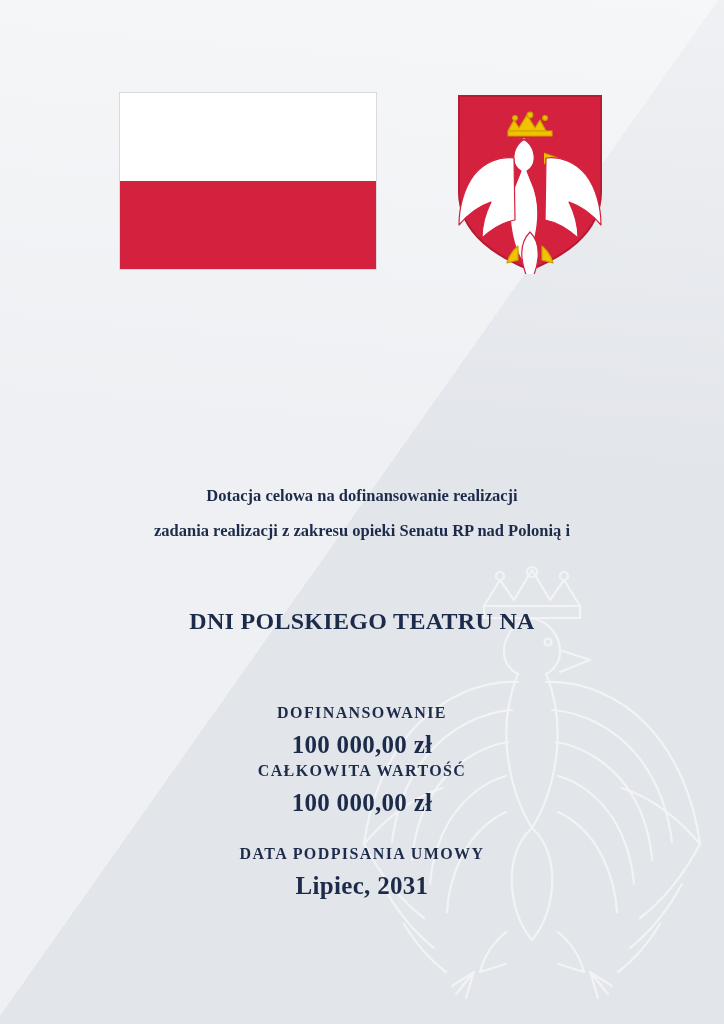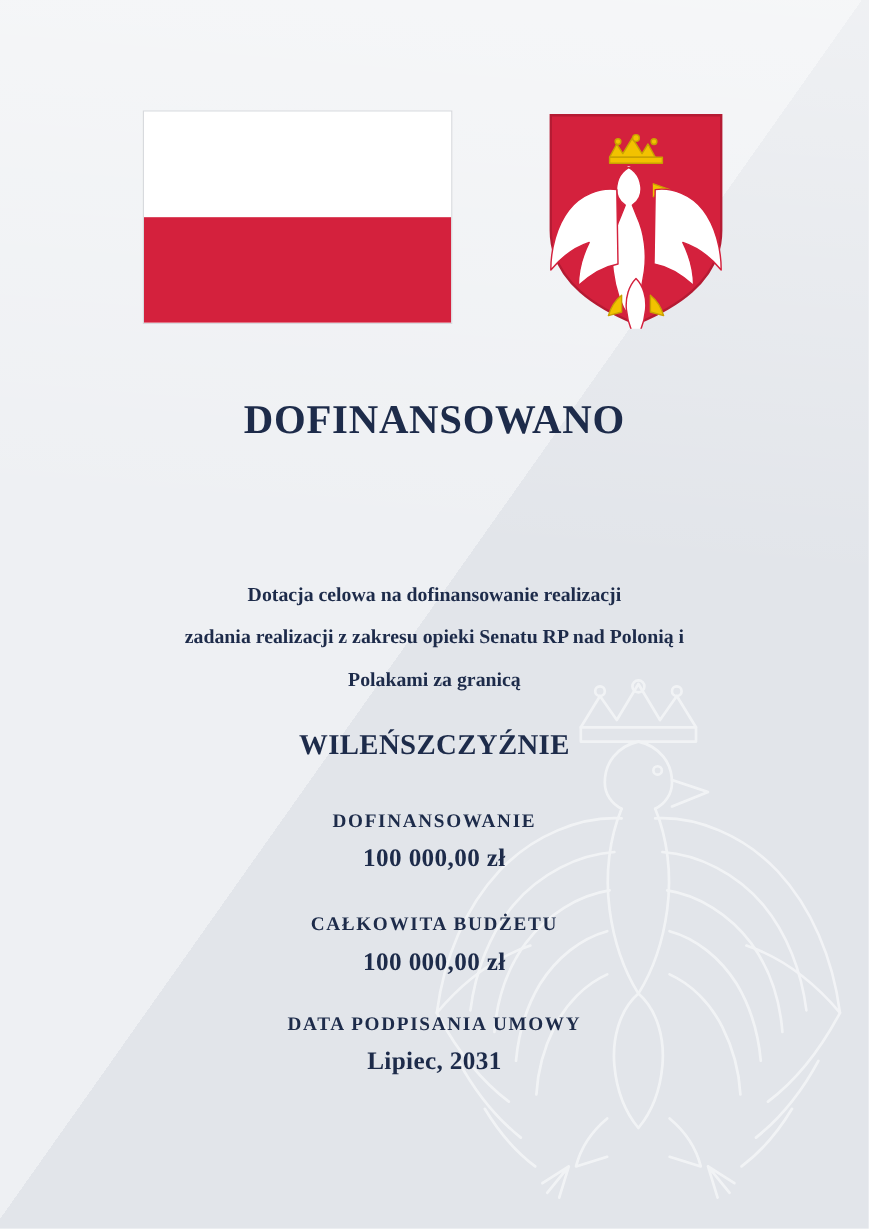--- a/index.html
+++ b/index.html
@@ -127,25 +127,25 @@
     color: #1d2b4a;
   }
   .block .label {
     font-weight: bold;
     font-size: 16px;
     letter-spacing: 1.4px;
     margin-bottom: 9px;
   }
   .block .value {
     font-weight: bold;
-    font-size: 21px;
+    font-size: 25px;
     letter-spacing: 0.3px;
   }
 
-  #funding-block { top: 676px; }
+  #funding-block { top: 704px; }
   #total-block { top: 762px; }
   #date-block { top: 845px; }
 </style>
 </head>
 <body>
 
 <div class="poster">
 
   <div class="diag-band"></div>
   <div class="diag-band2"></div>
@@ -219,40 +219,38 @@
           <path d="M75 140 c-6 6 -9 16 -8 26 c1 10 4 18 8 24 c4 -6 7 -14 8 -24 c1 -10 -2 -20 -8 -26 z"></path>
 
           <path d="M63 154 c-5 4 -9 10 -11 17 l11 -3 z" fill="#f2c200" stroke="#c9a100"></path>
           <path d="M87 154 c5 4 9 10 11 17 l-11 -3 z" fill="#f2c200" stroke="#c9a100"></path>
         </g>
       </svg>
     </div>
   </div>
 
   <div class="headline">
-    <div>DOFINANSOWANO</div>
   </div>
 
   <div class="subtitle">
     <div>Dotacja celowa na dofinansowanie realizacji</div>
     <div>zadania realizacji z zakresu opieki Senatu RP nad Polonią i</div>
-    <div>Polakami za granicą</div>
   </div>
 
   <div class="project-title">
-    <div>WILEŃSZCZYŹNIE</div>
+    <div>DNI POLSKIEGO TEATRU NA</div>
   </div>
 
   <div class="block" id="funding-block">
     <div class="label">DOFINANSOWANIE</div>
     <div class="value">100 000,00 zł</div>
   </div>
 
   <div class="block" id="total-block">
-    <div class="label">CAŁKOWITA BUDŻETU</div>
+    <div class="label">CAŁKOWITA WARTOŚĆ</div>
     <div class="value">100 000,00 zł</div>
   </div>
 
   <div class="block" id="date-block">
     <div class="label">DATA PODPISANIA UMOWY</div>
     <div class="value">Lipiec, 2031</div>
   </div>
 
 </div>
 

